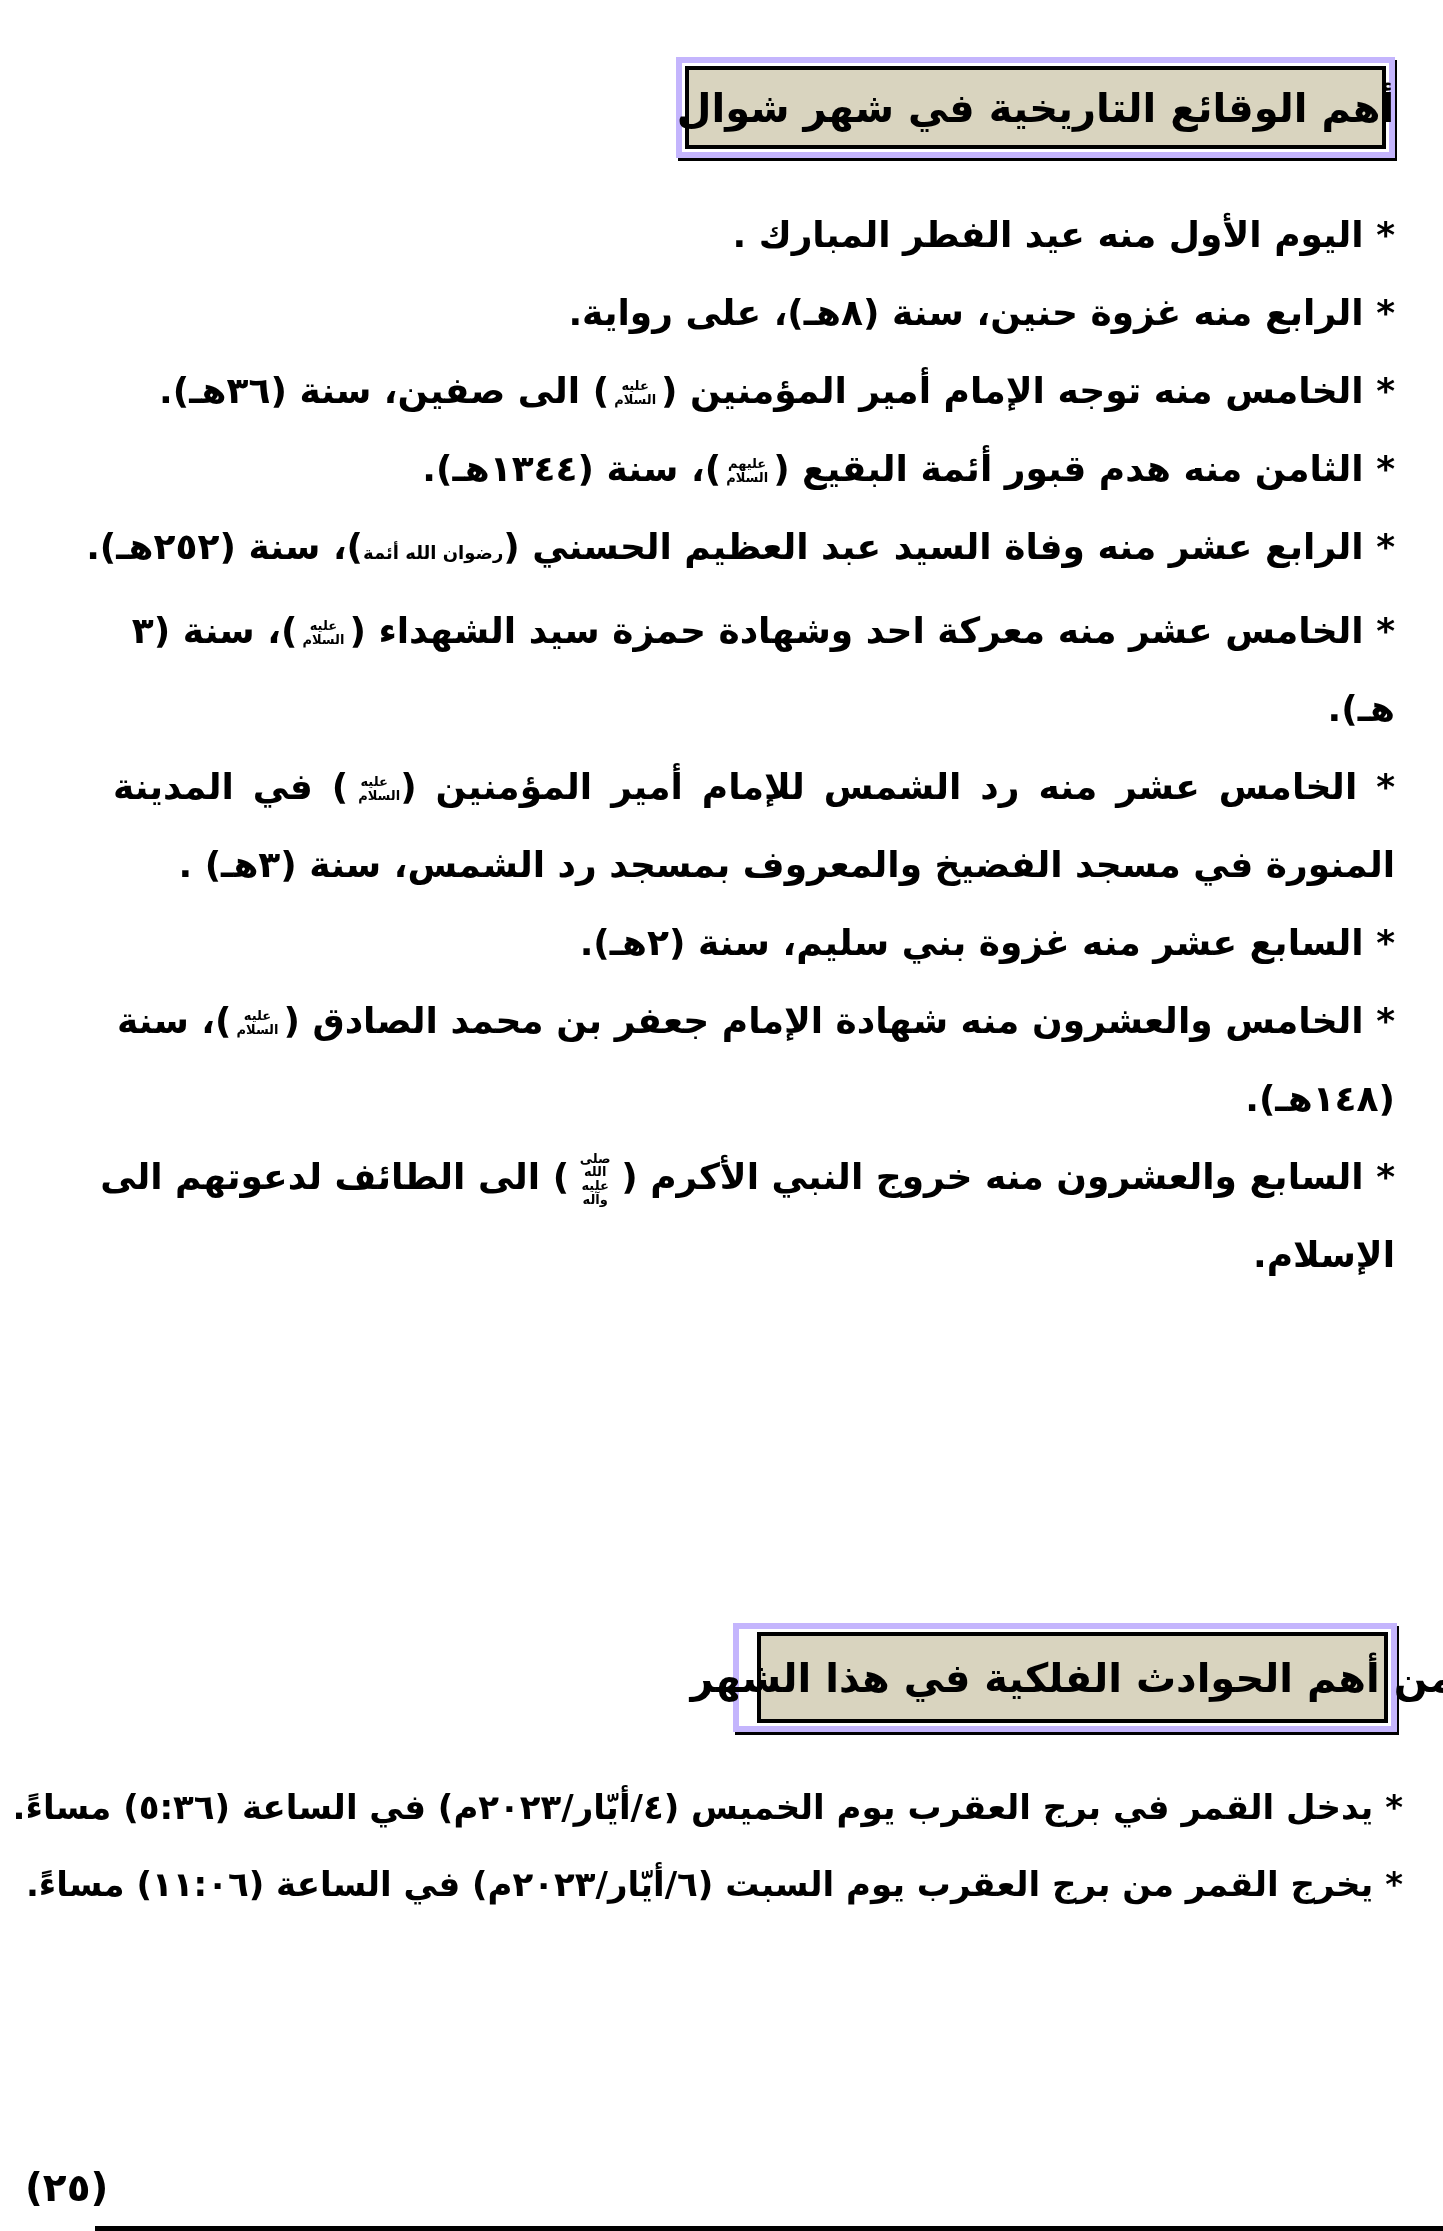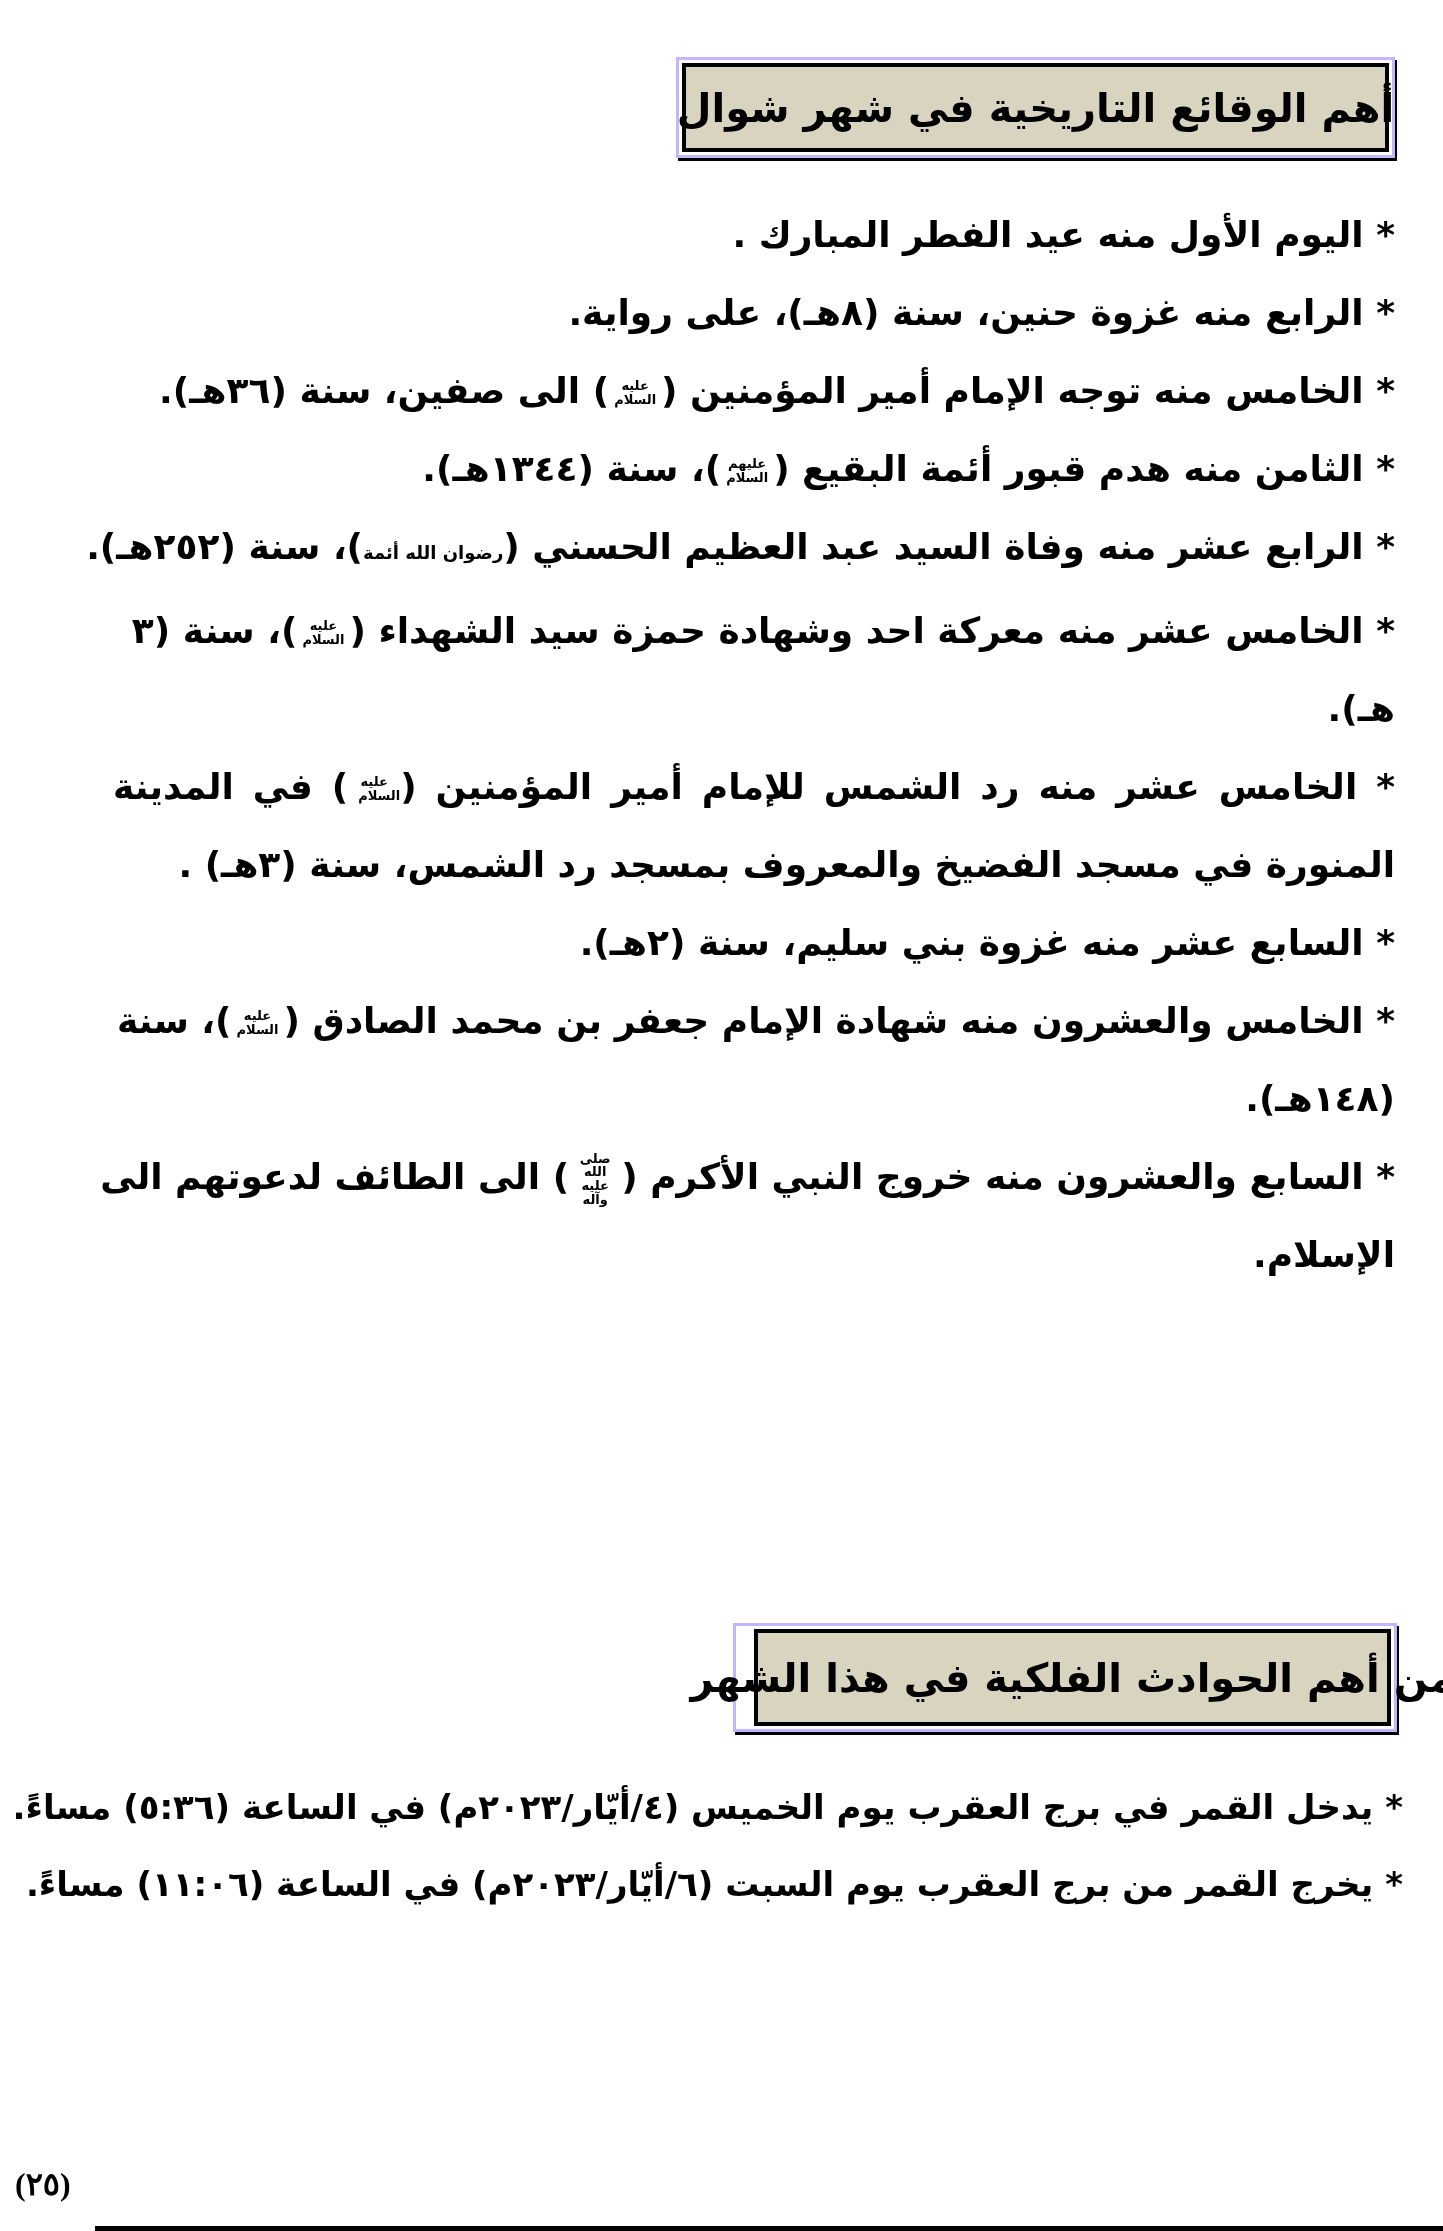--- a/index.html
+++ b/index.html
@@ -7,21 +7,21 @@
     position:relative;
     width:1443px;height:2231px;
     background:#ffffff;
     font-family:"DejaVu Sans",sans-serif;
     color:#000;
     overflow:hidden;
   }
   
   .title-box{
     position:absolute;
-    border:3px solid #c4b5fd;
+    border:6px solid #c4b5fd;
     background:#ffffff;
     padding:3px;
     box-shadow:2px 3px 0 #000;
     box-sizing:border-box;
   }
   .title-box-inner{
     border:4px solid #000;
     background:#d9d4bf;
     height:100%;
     box-sizing:border-box;
@@ -70,25 +70,24 @@
     top:1769px;right:40px;left:18px;
     direction:rtl;
     text-align:right;
     font-weight:bold;
     font-size:34px;
     line-height:77px;
     white-space:nowrap;
   }
   .page-number{
     position:absolute;
-    left:15px;top:2165px;
+    left:25px;top:2165px;
     direction:rtl;
     font-weight:bold;
-    font-size:32px;
-    font-family:Liberation Serif, serif;
+    font-size:39px;
   }
   .bottom-rule{
     position:absolute;
     left:95px;right:0;top:2226px;height:5px;
     background:#000;
   }
 </style>
 </head>
 <body>
 

